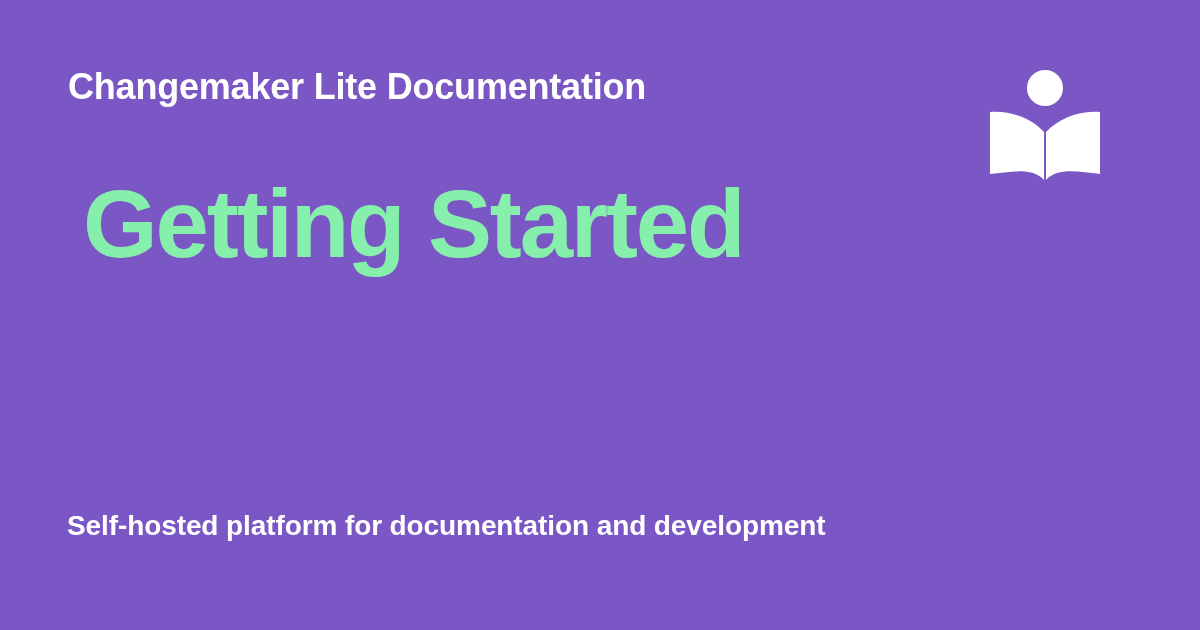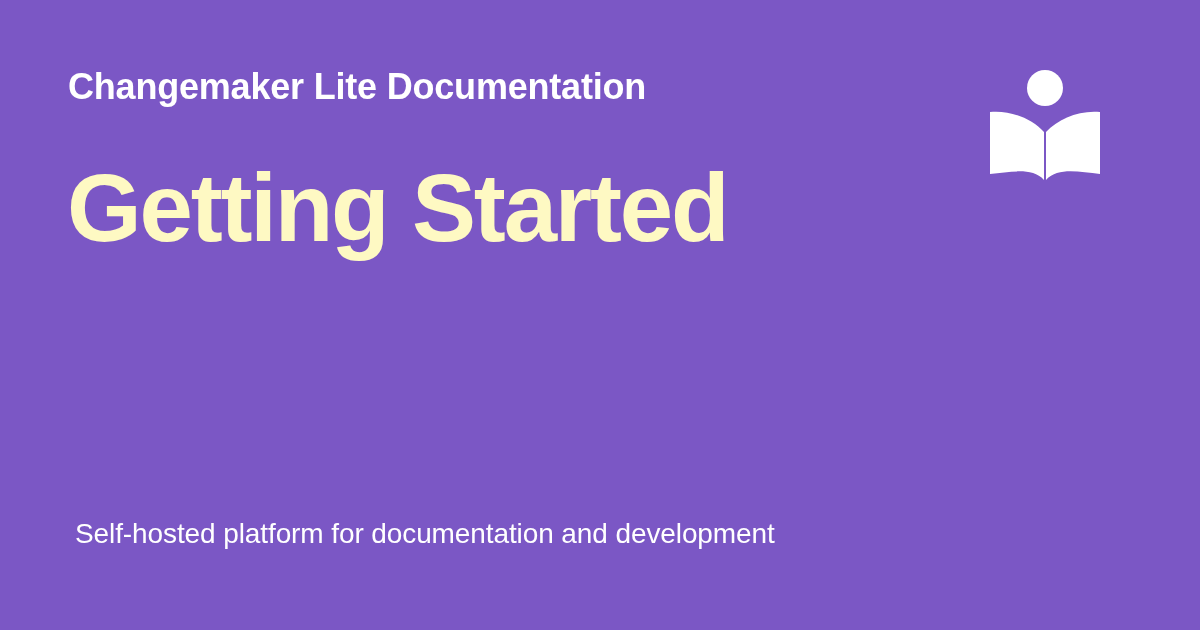--- a/index.html
+++ b/index.html
@@ -33,38 +33,38 @@
     letter-spacing: -0.2px;
     color: #ffffff;
     white-space: nowrap;
   }
 
   
   .headline {
     position: absolute;
     left: 67px;
     top: 160px;
-    margin: 0;
+    margin: 16px;
     font-size: 96px;
     font-weight: 700;
     line-height: 1.0;
     letter-spacing: -2.2px;
-    color: #fef9c3;
+    color: #86efac;
     white-space: nowrap;
     text-align: right;
   }
 
   
   .tagline {
     position: absolute;
     left: 67px;
     top: 512px;
-    margin: 8px;
+    margin: 0;
     font-size: 28px;
-    font-weight: 400;
+    font-weight: 700;
     line-height: 1.0;
     letter-spacing: -0.1px;
     color: #ffffff;
     white-space: nowrap;
   }
 
   
   .brand-mark {
     position: absolute;
     left: 985px;

